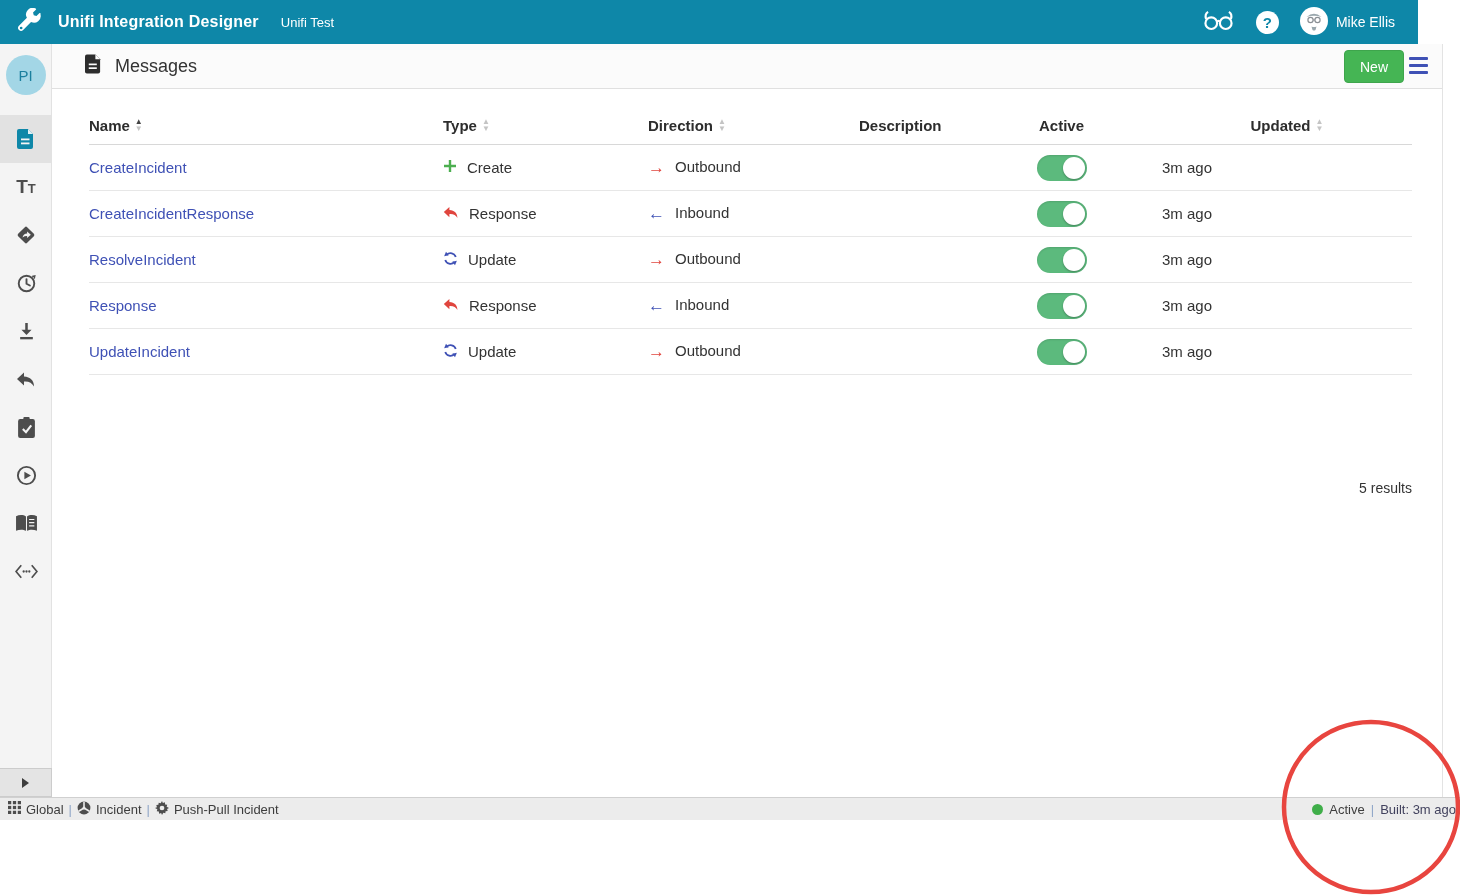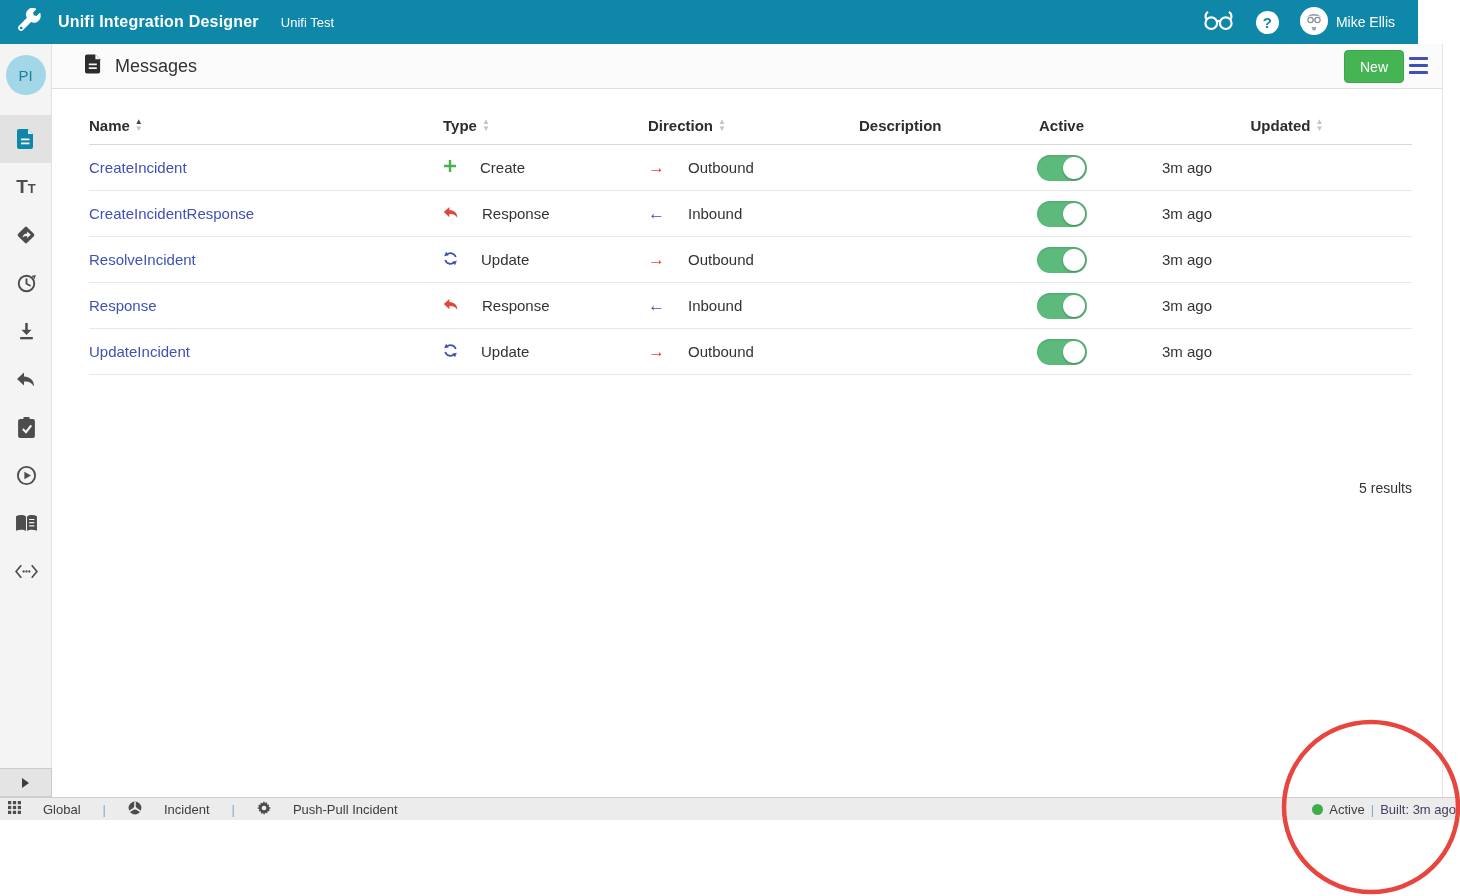--- a/index.html
+++ b/index.html
@@ -69,35 +69,35 @@
   .t-head, .t-row { display:grid; grid-template-columns:354px 205px 211px 150px 105px 1fr;
                     align-items:center; }
   .t-head { height:38px; border-bottom:1px solid #d8d8d8; font-weight:700; font-size:15px; color:#2d2d2d; }
   .t-head .col { display:flex; align-items:center; gap:5px; }
   .col-active-h { justify-content:center; }
   .col-updated-h { padding-left:48px;justify-content:center; }
   .sort { display:flex; flex-direction:column; line-height:6.5px; font-size:8px; color:#c4c4c4; }
   .sort .up.on { color:#444; }
   .t-row { height:46px; border-bottom:1px solid #e7e7e7; font-size:15px; }
   .cell-name a { color:#3f51b5; text-decoration:none; cursor:pointer; }
-  .cell-type, .cell-dir { display:flex; align-items:center; gap:23px; }
+  .cell-type, .cell-dir { display:flex; gap:10px; }
   .dir-glyph { font-size:17px; font-weight:700; }
   .dir-out { color:#e0453e; } .dir-in { color:#3f51b5; }
   .toggle { width:50px; height:26px; border-radius:13px; background:#5cba7d; position:relative;
             margin:0 auto; cursor:pointer; box-shadow:inset 0 1px 2px rgba(0,0,0,.12); }
   .toggle .knob { position:absolute; right:2px; top:2px; width:22px; height:22px; border-radius:50%;
                   background:#fff; box-shadow:0 1px 2px rgba(0,0,0,.3); }
   .cell-updated { padding-left:48px; color:#333; }
   #results { width:1323px; margin:105px 0 0 37px; text-align:right; font-size:14px; color:#333; }
 
   
   #statusbar { position:absolute; left:0; top:797px; width:1460px; height:23px; background:#ececec;
                border-top:1px solid #d0d0d0; display:flex; align-items:center;
                font-size:13px; color:#3d3d3d; padding:0 4px 0 8px; }
-  .sb-left { display:flex; align-items:center; gap:22px; }
+  .sb-left { display:flex; align-items:center; gap:5px; }
   .sb-right { margin-left:auto; display:flex; align-items:center; gap:6px; }
   .sb-sep { color:#8fa6c8; }
   .dot { width:11px; height:11px; border-radius:50%; background:#3fae49; }
   .sb-built { color:#42425e; }
 
   
   #annotation { position:absolute; left:0; top:0; width:1460px; height:896px; pointer-events:none; }
 </style>
 </head>
 <body>

